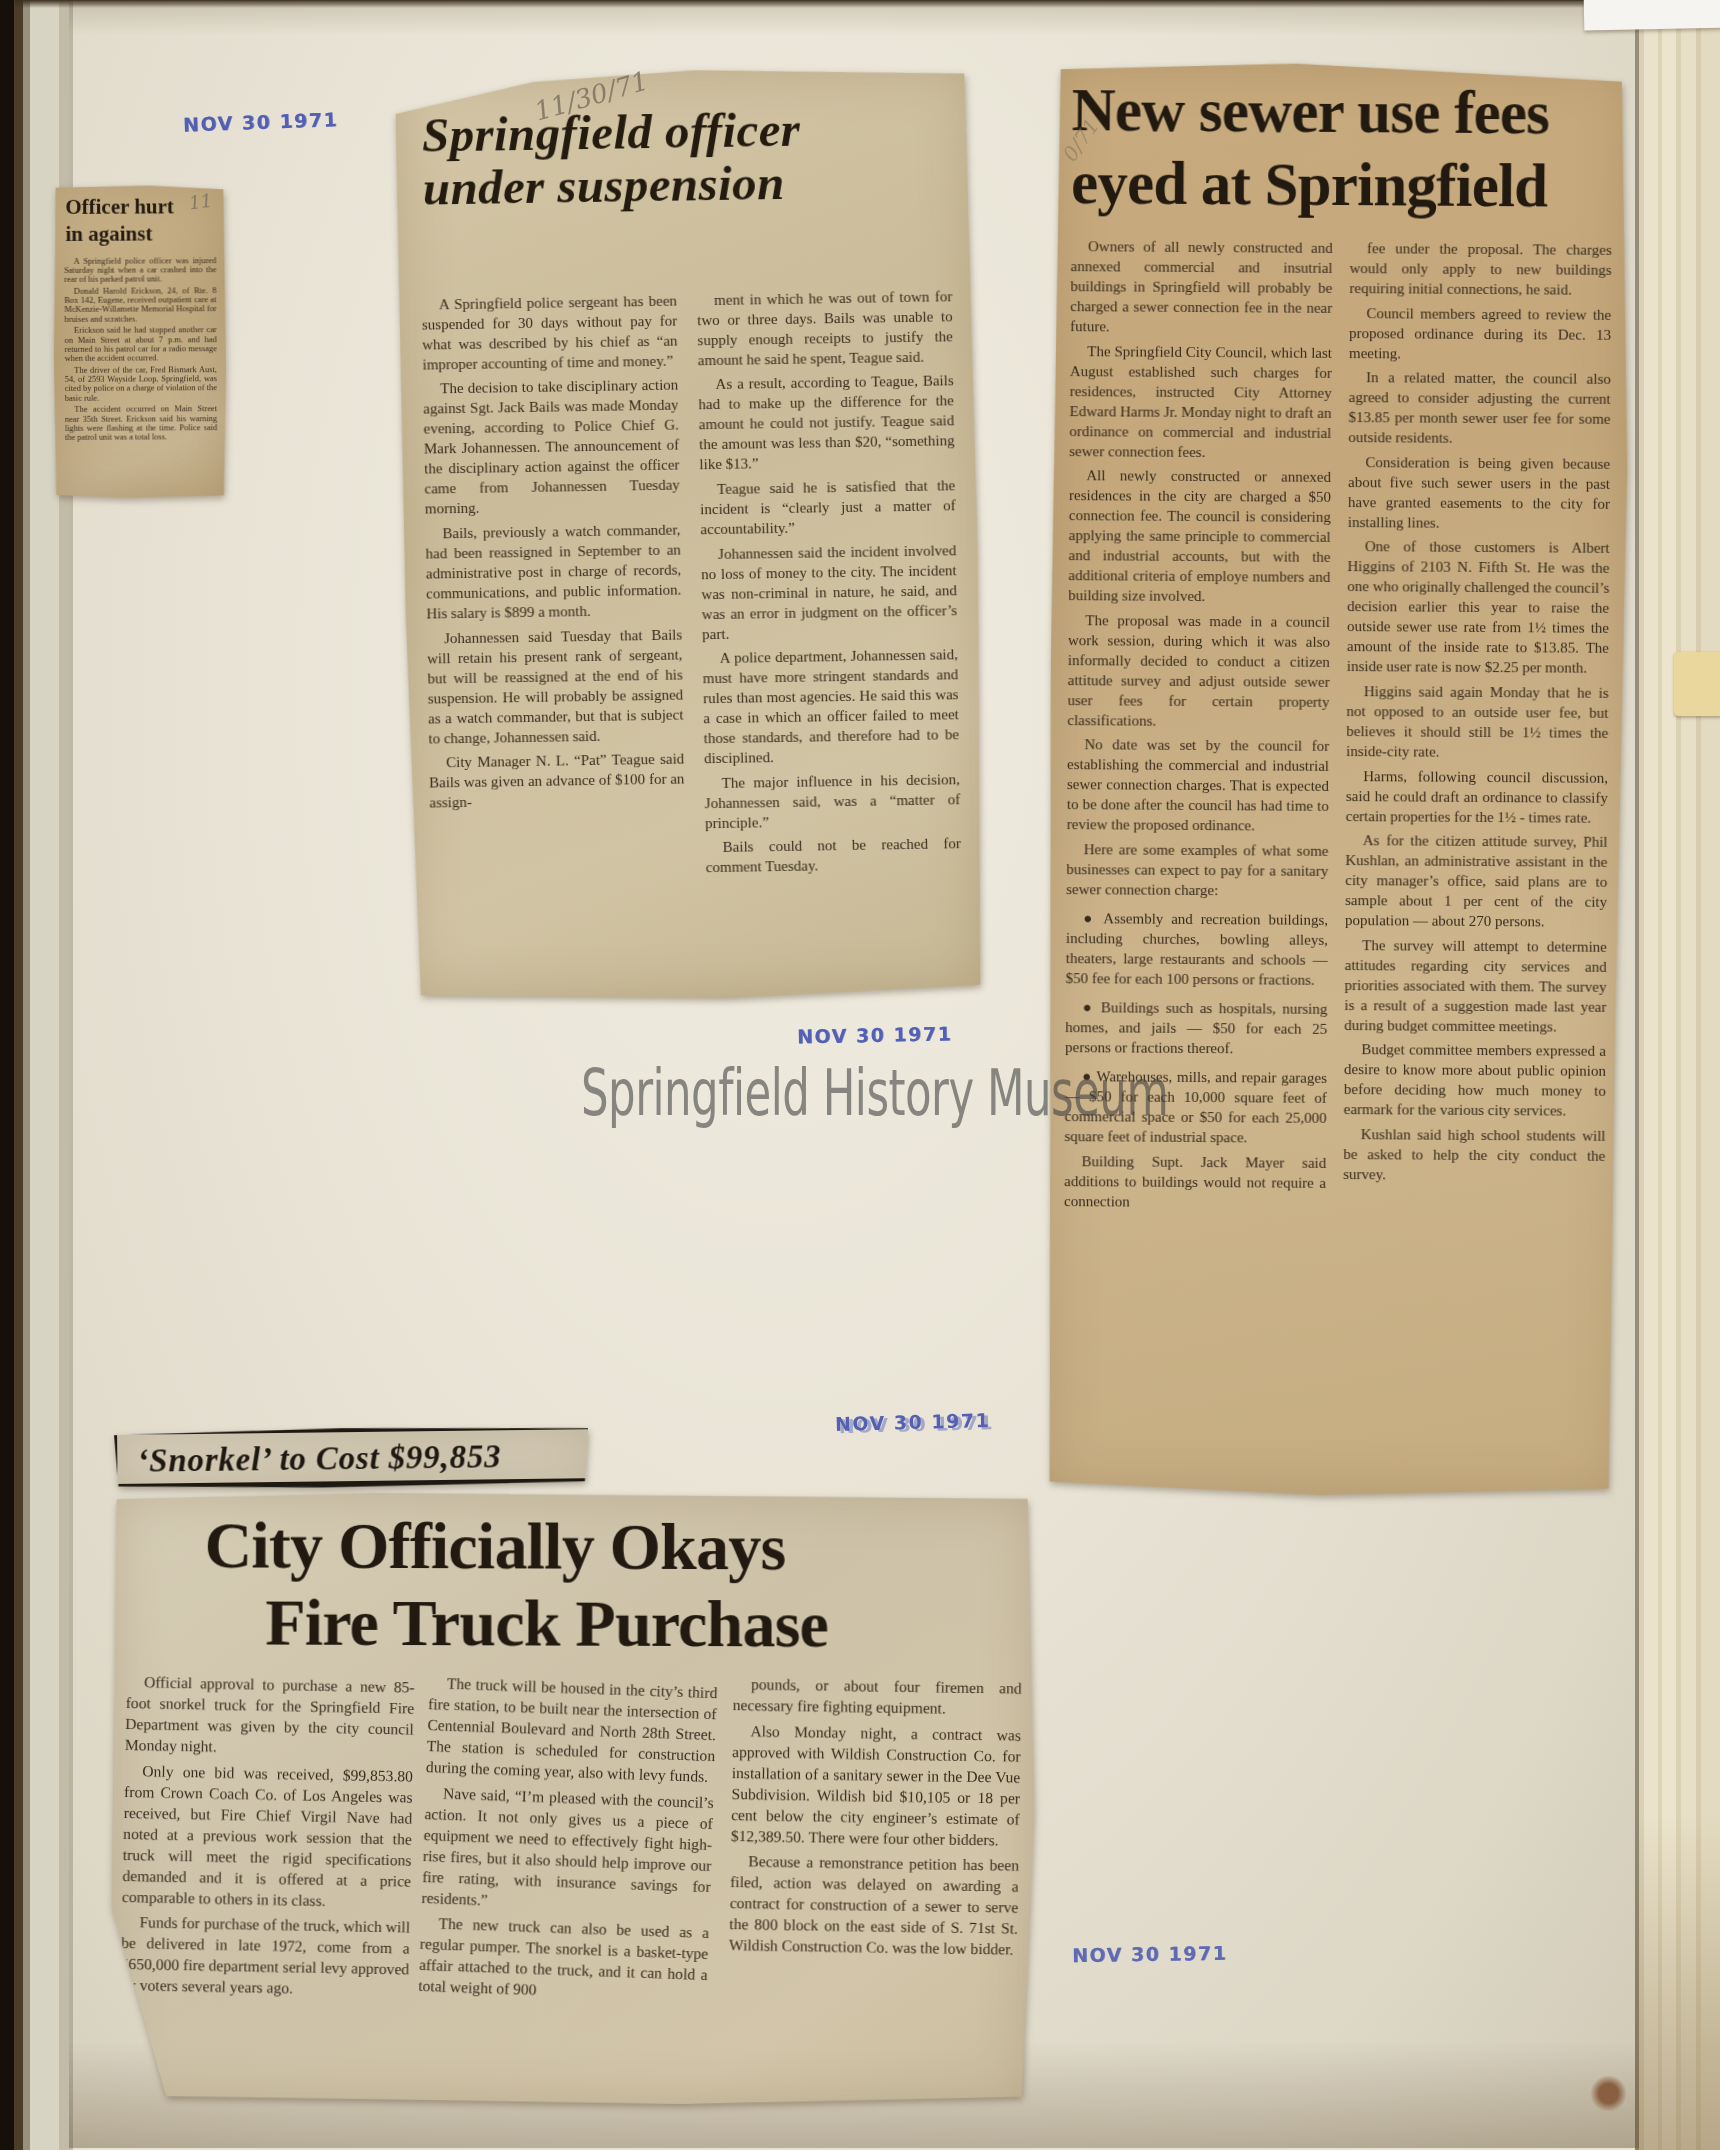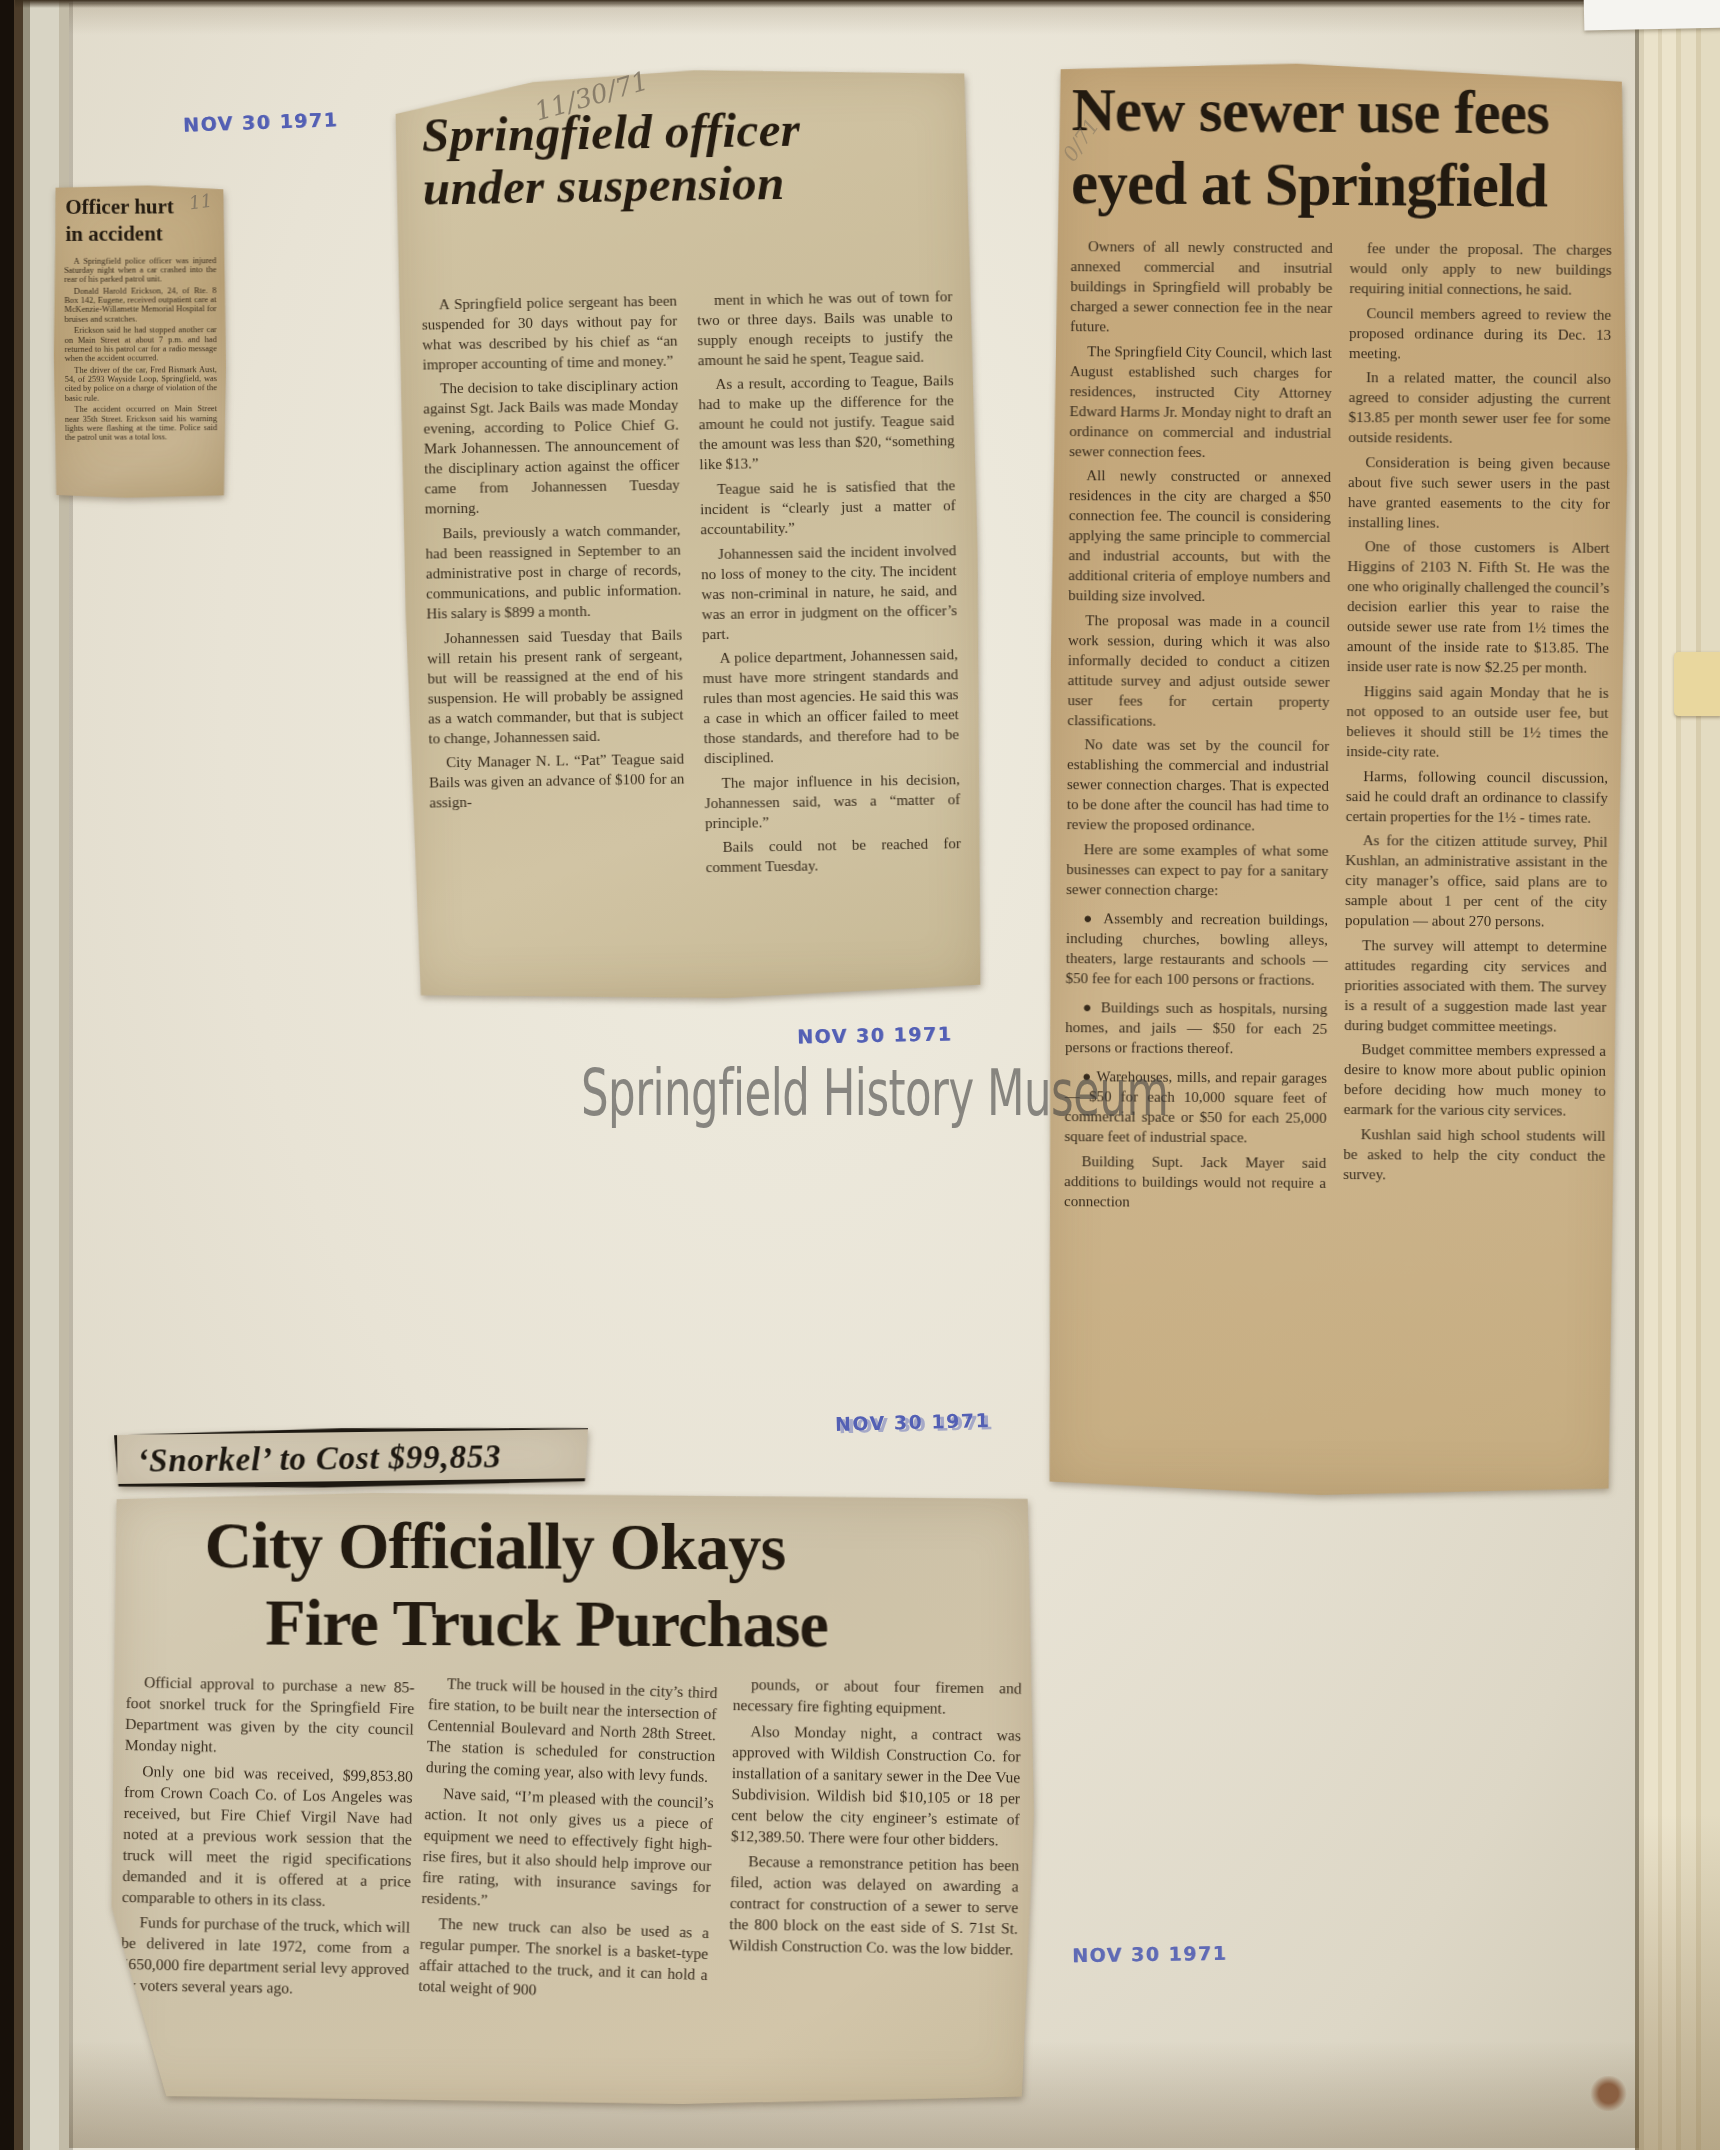--- a/index.html
+++ b/index.html
@@ -114,21 +114,21 @@
   <div class="stamp stampD">NOV 30 1971</div>
 
   <div class="hw hw1">11</div>
   <div class="hw hw2">11/30/71</div>
   <div class="hw hw3">0/71</div>
 
   <div class="piece" style="left:53px;top:186px;width:172px;height:312px;transform:rotate(-.3deg);">
     <div class="paper paper1">
       <h2 class="hl1">
         <span>Officer hurt</span><br>
-        <span>in accident</span>
+        <span>in against</span>
       </h2>
       <div class="body1">
         <p>A Springfield police officer was injured Saturday night when a car crashed into the rear of his parked patrol unit.</p>
         <p>Donald Harold Erickson, 24, of Rte. 8 Box 142, Eugene, received outpatient care at McKenzie-Willamette Memorial Hospital for bruises and scratches.</p>
         <p>Erickson said he had stopped another car on Main Street at about 7 p.m. and had returned to his patrol car for a radio message when the accident occurred.</p>
         <p>The driver of the car, Fred Bismark Aust, 54, of 2593 Wayside Loop, Springfield, was cited by police on a charge of violation of the basic rule.</p>
         <p class="last">The accident occurred on Main Street near 35th Street. Erickson said his warning lights were flashing at the time. Police said the patrol unit was a total loss.</p>
       </div>
     </div>
   </div>

